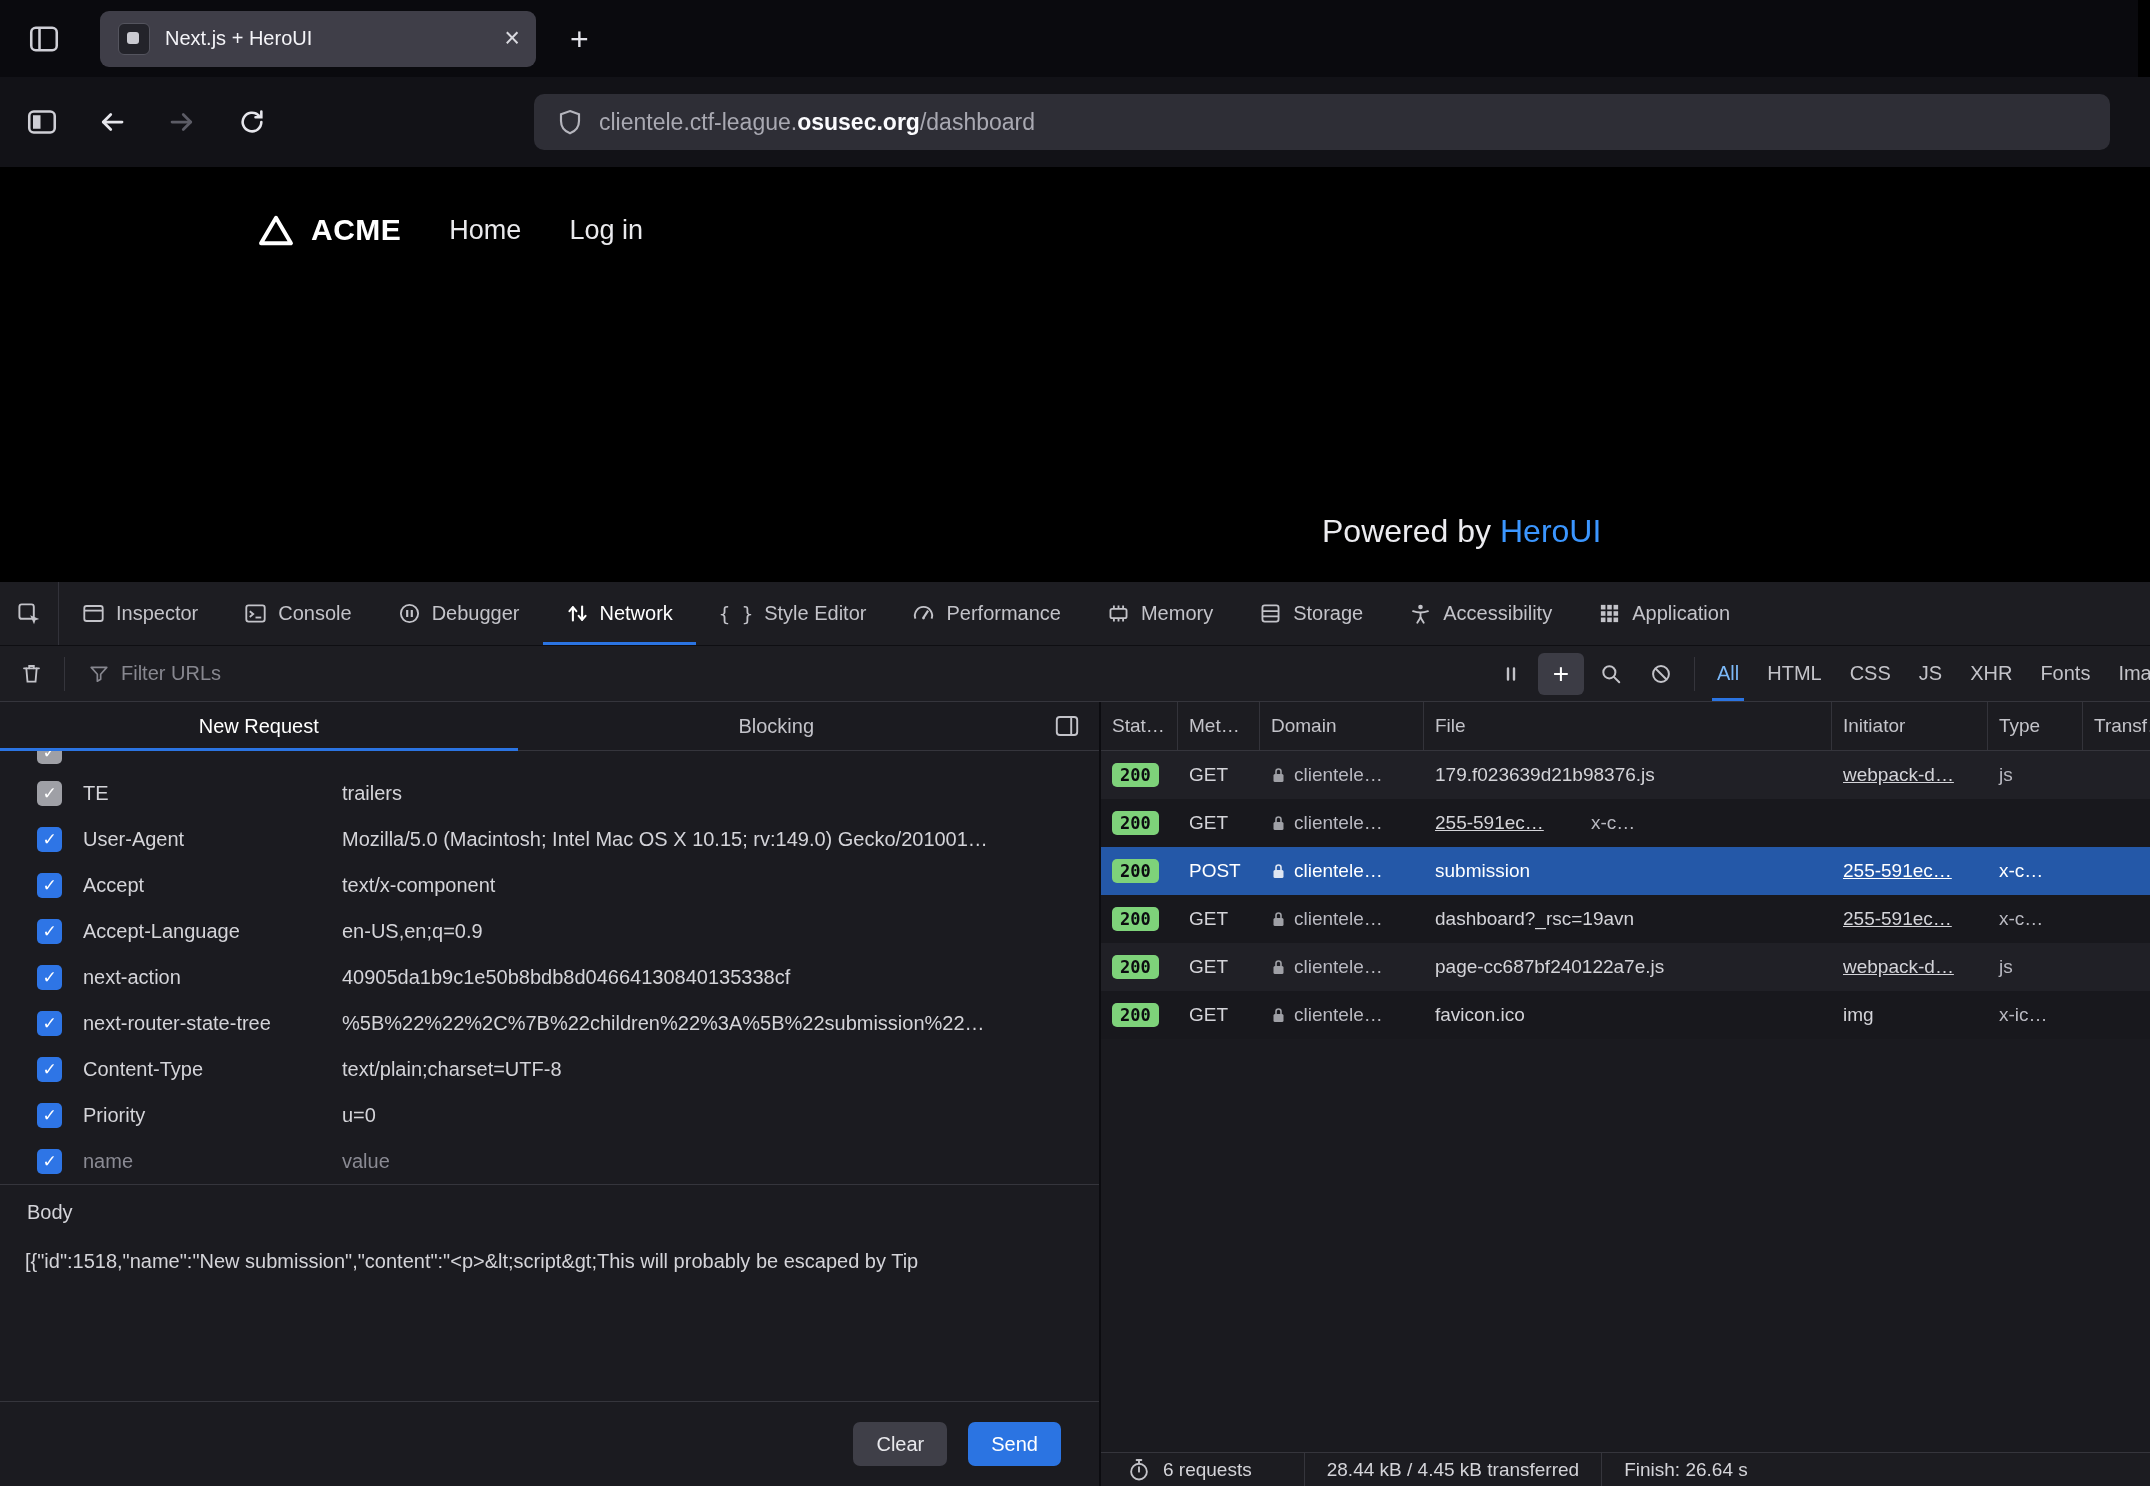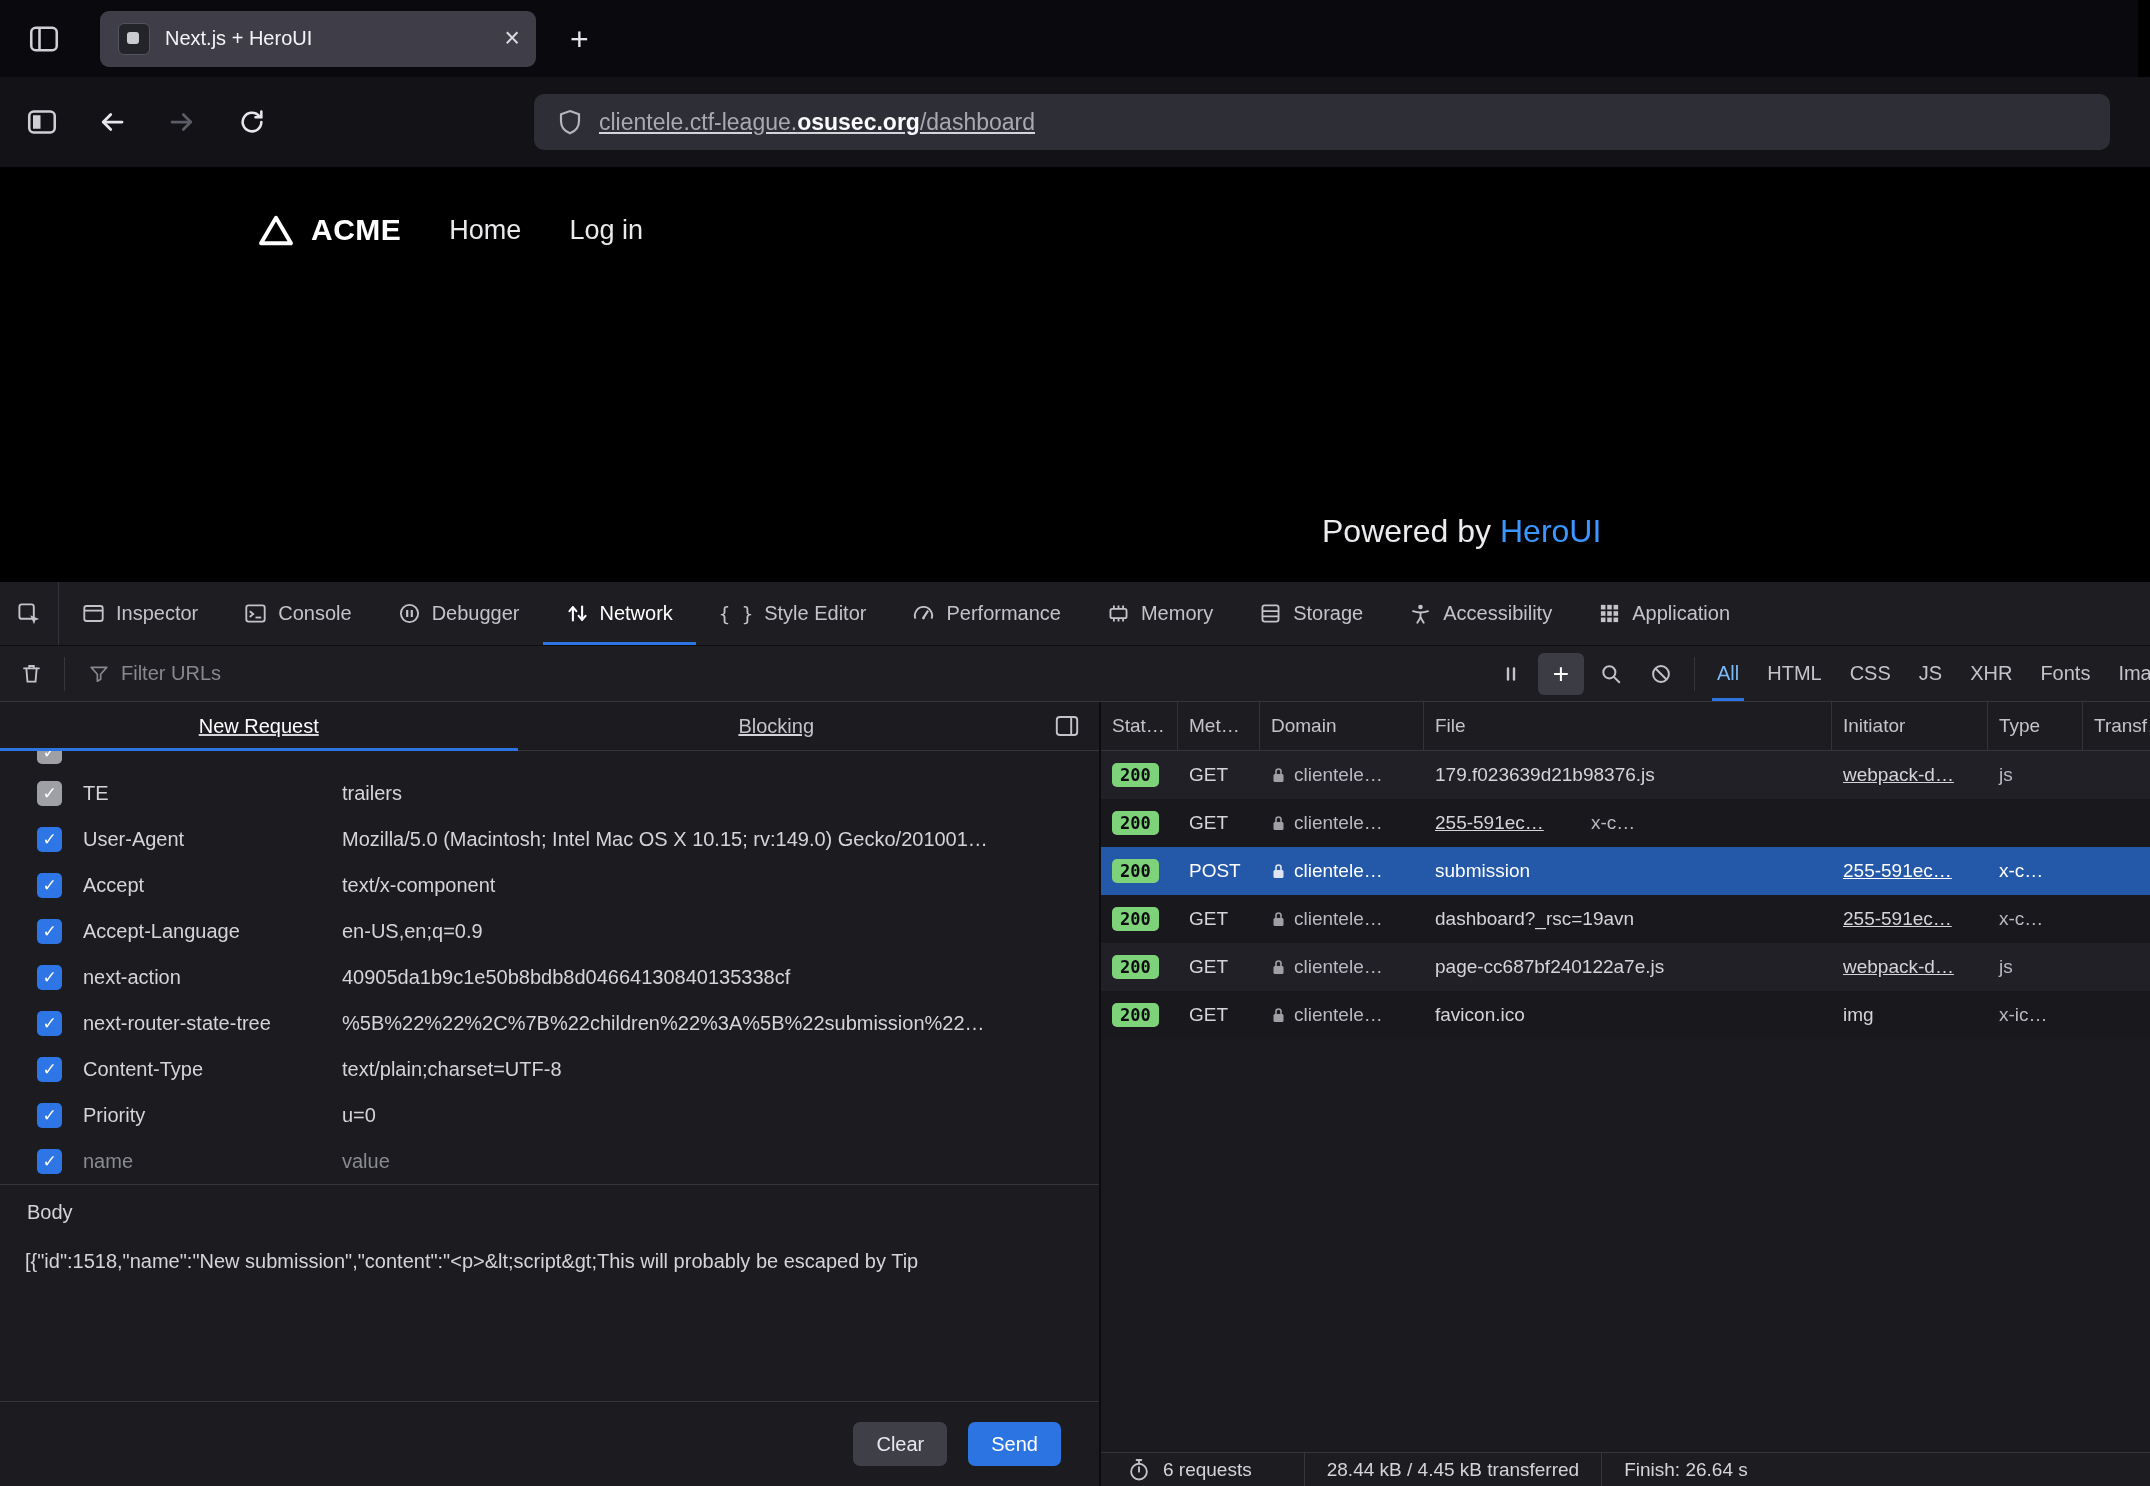--- a/index.html
+++ b/index.html
@@ -15,21 +15,21 @@
   .favicon{width:30px;height:30px;margin-left:18px;border-radius:6px;background:#23232a;border:1px solid #54545e;position:relative;flex:none;}
   .favicon::after{content:"";position:absolute;left:8px;top:8px;width:12px;height:12px;border-radius:3px;background:#e8e8ee;opacity:.85;}
   .tab-title{margin-left:15px;font-size:20px;color:#f4f4f8;white-space:nowrap;overflow:hidden;flex:1;}
   .tab-close{margin:0 16px 0 8px;font-size:27px;color:#d9d9df;line-height:1;flex:none;}
   .newtab{margin-left:34px;font-size:32px;color:#e3e3e9;line-height:1;}
 
   .navbar{position:absolute;top:77px;left:0;right:0;height:90px;background:#121217;display:flex;align-items:center;}
   .navbar .chrome-btn{margin-left:18px;}
   .nav-btn{width:48px;height:48px;margin-left:22px;display:flex;align-items:center;justify-content:center;color:#e6e6ec;flex:none;}
   .nav-btn.disabled{color:#5c5c66;}
-  .urlbar{margin-left:258px;margin-right:40px;flex:1;height:56px;background:#2e2e36;border-radius:10px;display:flex;align-items:center;min-width:0;text-decoration:underline;}
+  .urlbar{margin-left:258px;margin-right:40px;flex:1;height:56px;background:#2e2e36;border-radius:10px;display:flex;align-items:center;min-width:0;}
   .shield{margin-left:24px;color:#b5b5bd;flex:none;}
   .url{margin-left:17px;font-size:23px;white-space:nowrap;overflow:hidden;}
   .u-dim{color:#a9a9b2;}
   .u-host{color:#fbfbfe;font-weight:700;}
 
   
   .page{position:absolute;top:167px;left:0;right:0;height:414px;background:#000;}
   .site-header{position:absolute;left:258px;top:38px;display:flex;align-items:center;margin-top:8px;}
   .brand{display:flex;align-items:center;gap:17px;}
   .brand-name{font-size:30px;font-weight:700;color:#fff;letter-spacing:.5px;}
@@ -55,21 +55,21 @@
   .right-cluster{display:flex;align-items:center;margin-left:auto;margin-right:-48px;flex:none;}
   .type-filters{display:flex;align-items:stretch;height:55px;}
   .type-filter{display:flex;align-items:center;padding:0 14px;font-size:20px;color:#c3c3c9;position:relative;white-space:nowrap;}
   .type-filter.active{color:#7cb9f8;}
   .type-filter.active::after{content:"";position:absolute;left:9px;right:9px;bottom:0;height:3px;background:var(--accent,#2b74e2);}
 
   .dt-main{flex:1;display:flex;min-height:0;}
 
   
   .left-panel{width:1101px;flex:none;display:flex;flex-direction:column;background:#1b1b20;border-right:2px solid #0c0c10;box-sizing:border-box;}
-  .panel-tabs{height:48px;display:flex;border-bottom:1px solid #35353c;flex:none;text-decoration:underline;}
+  .panel-tabs{height:48px;display:flex;border-bottom:1px solid #35353c;flex:none;}
   .panel-tab{flex:1;display:flex;align-items:center;justify-content:center;font-size:20px;color:#c3c3c9;position:relative;}
   .panel-tab.active{color:#fff;}
   .panel-tab.active::after{content:"";position:absolute;left:0;right:0;bottom:-1px;height:3px;background:var(--accent,#2b74e2);}
   .panel-collapse{width:64px;display:flex;align-items:center;justify-content:center;color:#c3c3c9;flex:none;}
 
   .partial-row{height:19px;overflow:hidden;position:relative;flex:none;}
   .partial-row .checkbox{position:absolute;top:-12px;left:37px;}
 
   .checkbox{width:25px;height:25px;border-radius:5px;background:var(--checkbox_blue,#2e75e6);color:#fff;
             display:inline-flex;align-items:center;justify-content:center;

